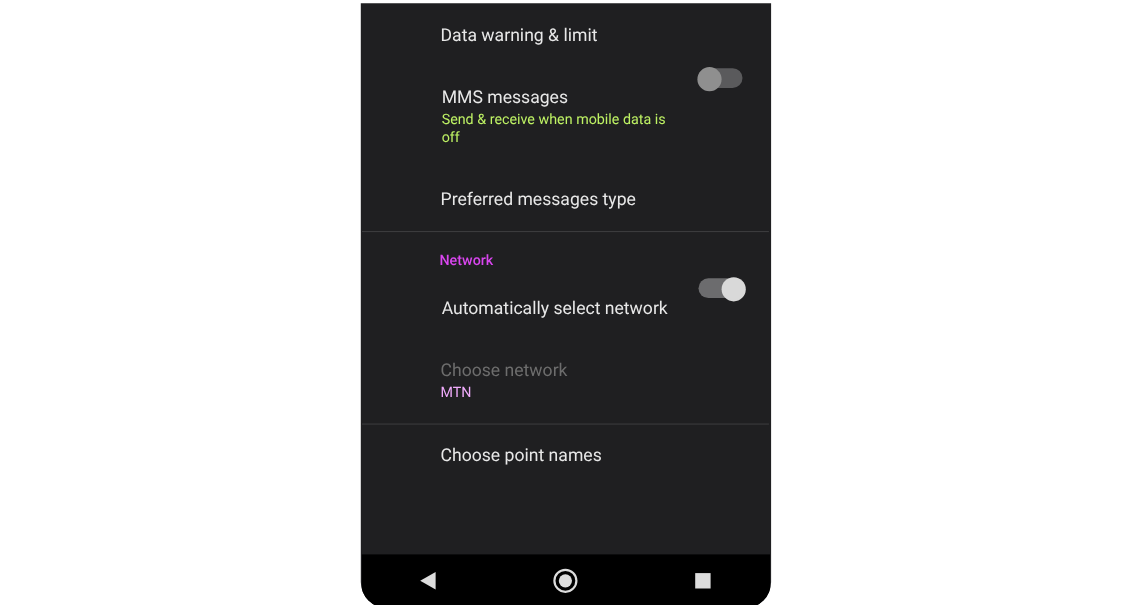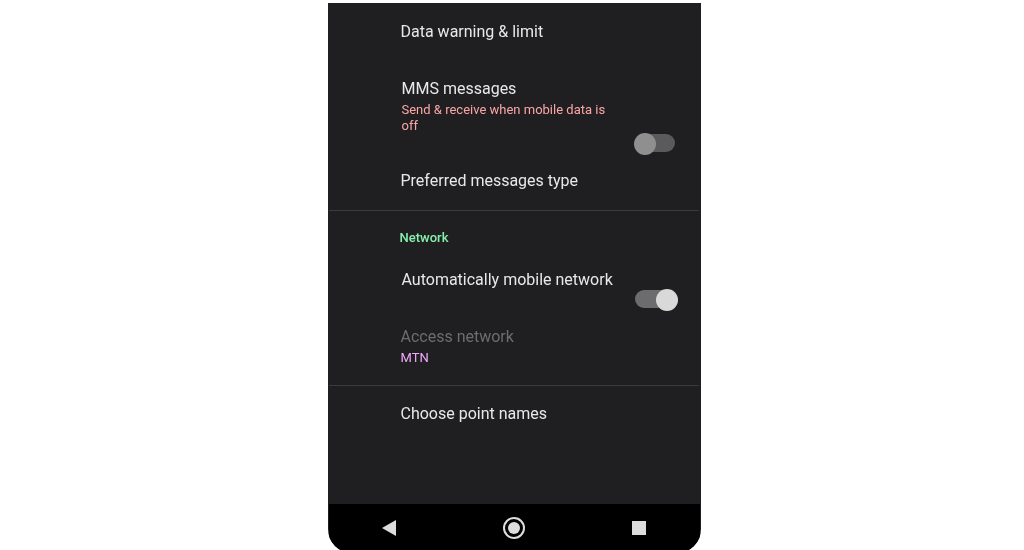--- a/index.html
+++ b/index.html
@@ -29,31 +29,31 @@
     .item {
       padding: 16px 18px 16px 70px;
     }
     .item .title {
       color: #e8e8e8;
       font-size: 16px;
       font-weight: 400;
       line-height: 1.3;
     }
     .item .sub {
-      color: #fca5a5;
+      color: #bef264;
       font-size: 13px;
       line-height: 1.3;
       margin-top: 2px;
     }
     .item.disabled .title { color: #6d6d6d; }
     .item.disabled .sub { color: #f0abfc; }
     .row {
       position: relative;
       display: flex;
-      align-items: flex-end;
+      align-items: flex-start;
     }
     .row .item { flex: 1; }
     .toggle {
       width: 40px;
       height: 18px;
       border-radius: 10px;
       background: #5a5a5c;
       position: relative;
       margin-right: 24px;
     }
@@ -67,21 +67,21 @@
       left: -2px;
     }
     .toggle.on { background: #6c6c6e; }
     .toggle.on .knob { left: 20px; background: #d9d9d9; }
     .divider {
       height: 1px;
       background: #3b3b3d;
       margin-left: 0;
     }
     .section-header {
-      color: #86efac;
+      color: #d946ef;
       font-size: 13px;
       font-weight: 500;
       padding: 18px 18px 6px 70px;
     }
     
     .nav {
       position: absolute;
       left: 0; right: 0; bottom: 0;
       height: 48px;
       background: #000;
@@ -118,29 +118,29 @@
     <div class="item">
       <div class="title">Preferred messages type</div>
     </div>
 
     <div class="divider"></div>
 
     <div class="section-header">Network</div>
 
     <div class="row">
       <div class="item">
-        <div class="title">Automatically mobile network</div>
+        <div class="title">Automatically select network</div>
       </div>
       <div class="toggle on">
         <div class="knob"></div>
       </div>
     </div>
 
     <div class="item disabled">
-      <div class="title">Access network</div>
+      <div class="title">Choose network</div>
       <div class="sub">MTN</div>
     </div>
 
     <div class="divider"></div>
 
     <div class="item">
       <div class="title">Choose point names</div>
     </div>
 
   </div>

